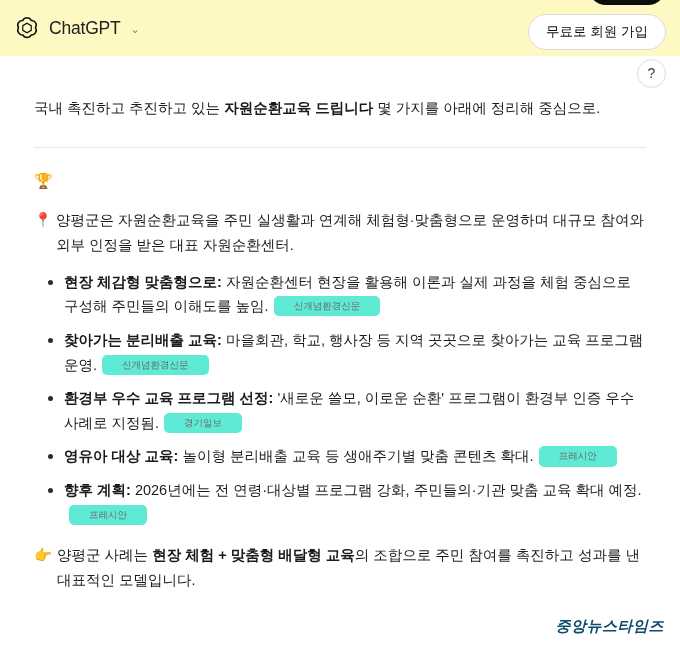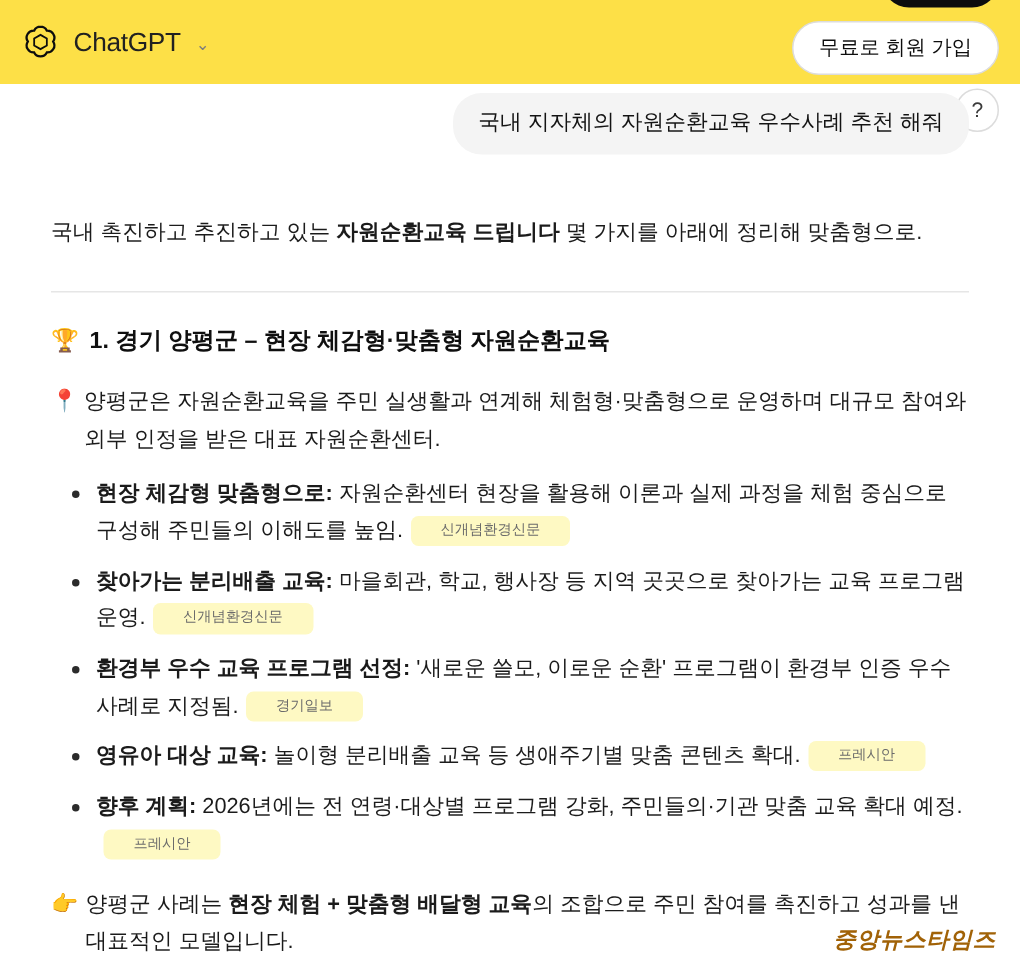--- a/index.html
+++ b/index.html
@@ -13,21 +13,21 @@
     overflow: hidden;
     position: relative;
   }
 
   
   .header {
     height: 56px;
     display: flex;
     align-items: center;
     padding: 0 14px;
-    background: #fde047;
+    background: #fef9c3;
   }
   .brand {
     display: flex;
     align-items: center;
     gap: 9px;
   }
   .logo-mark {
     width: 26px;
     height: 26px;
     display: block;
@@ -159,21 +159,21 @@
     left: -16px;
     top: 10px;
     width: 5px;
     height: 5px;
     border-radius: 50%;
     background: #2b2b2b;
   }
 
   .cite {
     display: inline-block;
-    background: #fef9c3;
+    background: #5eead4;
     border-radius: 5px;
     font-size: 9.5px;
     color: #6b6b6b;
     padding: 2px 20px;
     margin-left: 5px;
     vertical-align: 2px;
     white-space: nowrap;
   }
 
   .closing {
@@ -185,21 +185,21 @@
   .closing-text { flex: 1 1 auto; }
 
   
   .watermark {
     position: absolute;
     right: 16px;
     bottom: 10px;
     font-size: 15px;
     font-weight: bold;
     font-style: italic;
-    color: #a16207;
+    color: #0c4a6e;
     letter-spacing: 0.5px;
     font-family: "Liberation Serif", serif;
   }
 </style>
 </head>
 <body>
 
 <div class="header">
   <div class="brand">
     <span class="logo-mark">
@@ -213,34 +213,30 @@
   </div>
   <div class="header-right">
     <button class="btn-login">로그인</button>
     <button class="btn-signup">무료로 회원 가입</button>
     <button class="btn-help">?</button>
   </div>
 </div>
 
 <div class="convo">
 
-  <div class="user-row">
-    <div class="user-bubble">국내 지자체의 자원순환교육 우수사례 추천 해줘</div>
-  </div>
 
   <div class="assistant">
     <p class="intro">
-      <span>국내 촉진하고 추진하고 있는 </span><b>자원순환교육 드립니다</b><span> 몇 가지를 아래에 정리해 맞춤형으로.</span>
+      <span>국내 촉진하고 추진하고 있는 </span><b>자원순환교육 드립니다</b><span> 몇 가지를 아래에 정리해 중심으로.</span>
     </p>
 
     <hr class="divider">
 
     <div class="sec-title">
       <span class="sec-emoji">🏆</span>
-      <span>1. 경기 양평군 – 현장 체감형·맞춤형 자원순환교육</span>
     </div>
 
     <div class="lede">
       <span class="lede-emoji">📍</span>
       <span class="lede-text">양평군은 자원순환교육을 주민 실생활과 연계해 체험형·맞춤형으로 운영하며 대규모 참여와 외부 인정을 받은 대표 자원순환센터.</span>
     </div>
 
     <ul class="bullets">
       <li>
         <b>현장 체감형 맞춤형으로:</b><span> 자원순환센터 현장을 활용해 이론과 실제 과정을 체험 중심으로 구성해 주민들의 이해도를 높임.</span><span class="cite">신개념환경신문</span>

